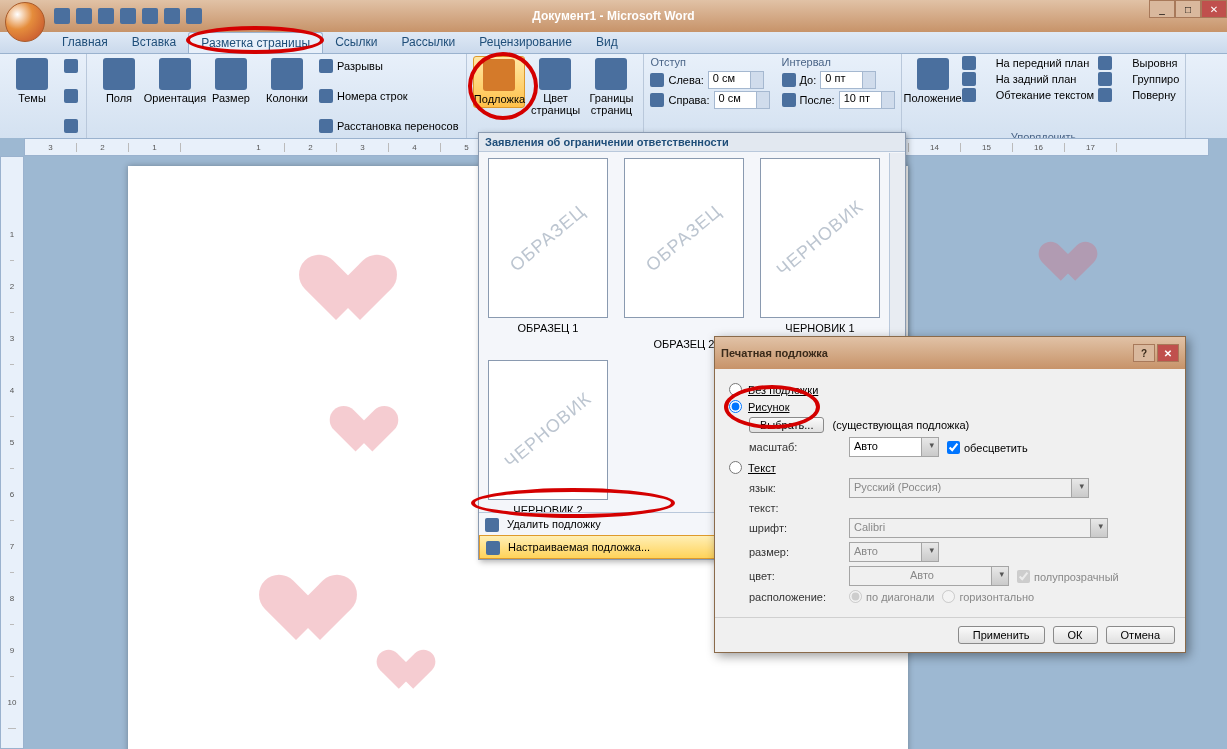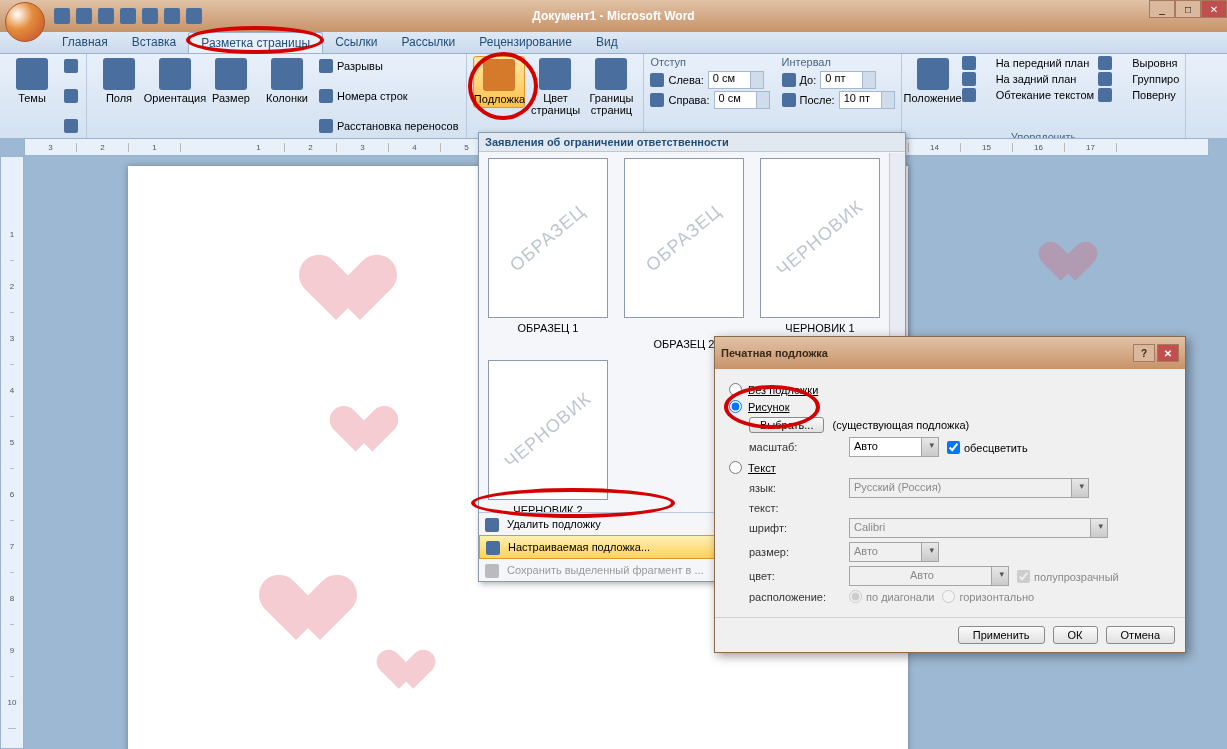--- a/index.html
+++ b/index.html
@@ -354,24 +354,20 @@
   <div class="gallery-footer">
     <div class="menu-item">
       <div class="mi-icon"></div>
       <span>Удалить подложку</span>
     </div>
     <div class="menu-item highlight">
       <div class="mi-icon"></div>
       <span>Настраиваемая подложка...</span>
       <span style="position:absolute;right:-44px;top:2px;background:#ffffe1;border:1px solid #000;padding:2px 6px">Настраива</span>
     </div>
-    <div class="menu-item disabled">
-      <div class="mi-icon" style="background:#bbb"></div>
-      <span>Сохранить выделенный фрагмент в ...</span>
-    </div>
   </div>
 </div>
 
 <div class="dialog">
   <div class="dlg-title">
     <span>Печатная подложка</span>
     <div class="spacer"></div>
     <div class="dbtn">?</div>
     <div class="dbtn close">✕</div>
   </div>

